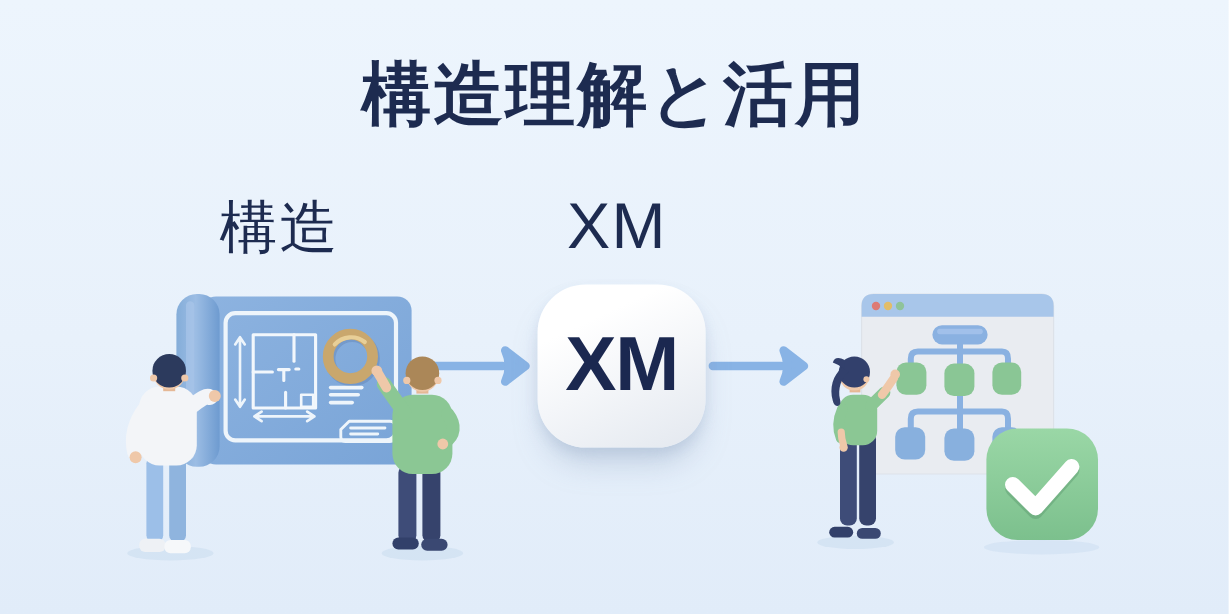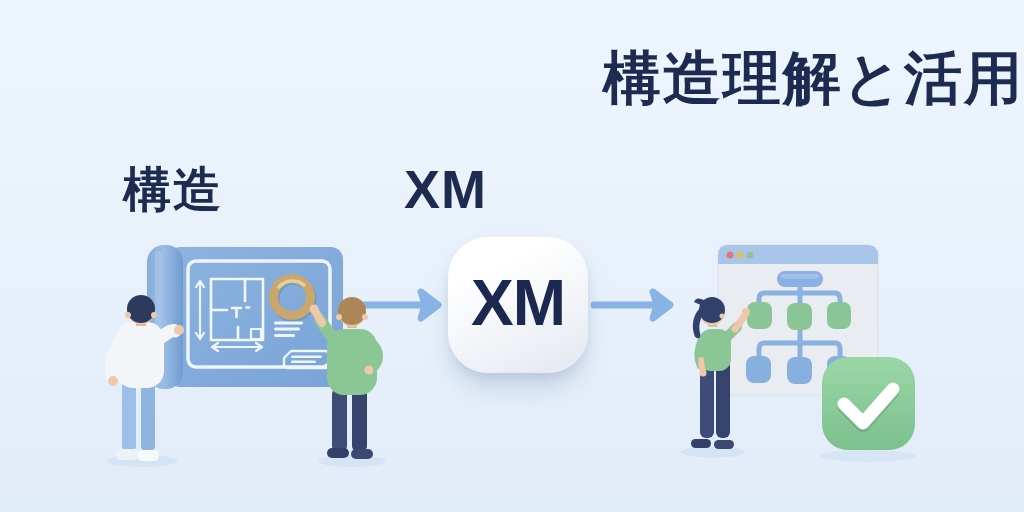--- a/index.html
+++ b/index.html
@@ -2,26 +2,26 @@
 <html><head>
 <meta charset="utf-8">
 <style>
   html,body{margin:0;padding:0;}
   body{font-family:"Liberation Sans","DejaVu Sans",sans-serif;}
   .canvas{
     position:relative;width:1024px;height:512px;overflow:hidden;
     background:linear-gradient(180deg,#edf5fd 0%,#e8f1fb 55%,#e1ecf9 100%);
   }
   .title{
-    position:absolute;left:0;top:40px;width:1024px;text-align:right;
+    position:absolute;left:0;top:40px;width:1024px;text-align:center;
     font-size:58px;font-weight:900;color:#1d2b50;letter-spacing:2px;margin:0;
   }
   .col-label{
-    position:absolute;top:158px;width:220px;
-    font-size:48px;font-weight:700;color:#1d2b50;letter-spacing:2px;
+    position:absolute;top:158px;width:220px;text-align:center;
+    font-size:48px;font-weight:400;color:#1d2b50;letter-spacing:2px;
   }
   .col-label.structure{left:123px;}
   .col-label.xm{left:404px;font-size:54px;letter-spacing:1px;}
   .col-label.utilization{left:687px;}
   .illus{position:absolute;}
   #arrows-layer{position:absolute;left:0;top:0;}
   #blueprint-illustration{left:60px;top:228px;}
   #workflow-illustration{left:668px;top:228px;}
   .xm-cube{
     position:absolute;left:448px;top:237px;width:140px;height:136px;

